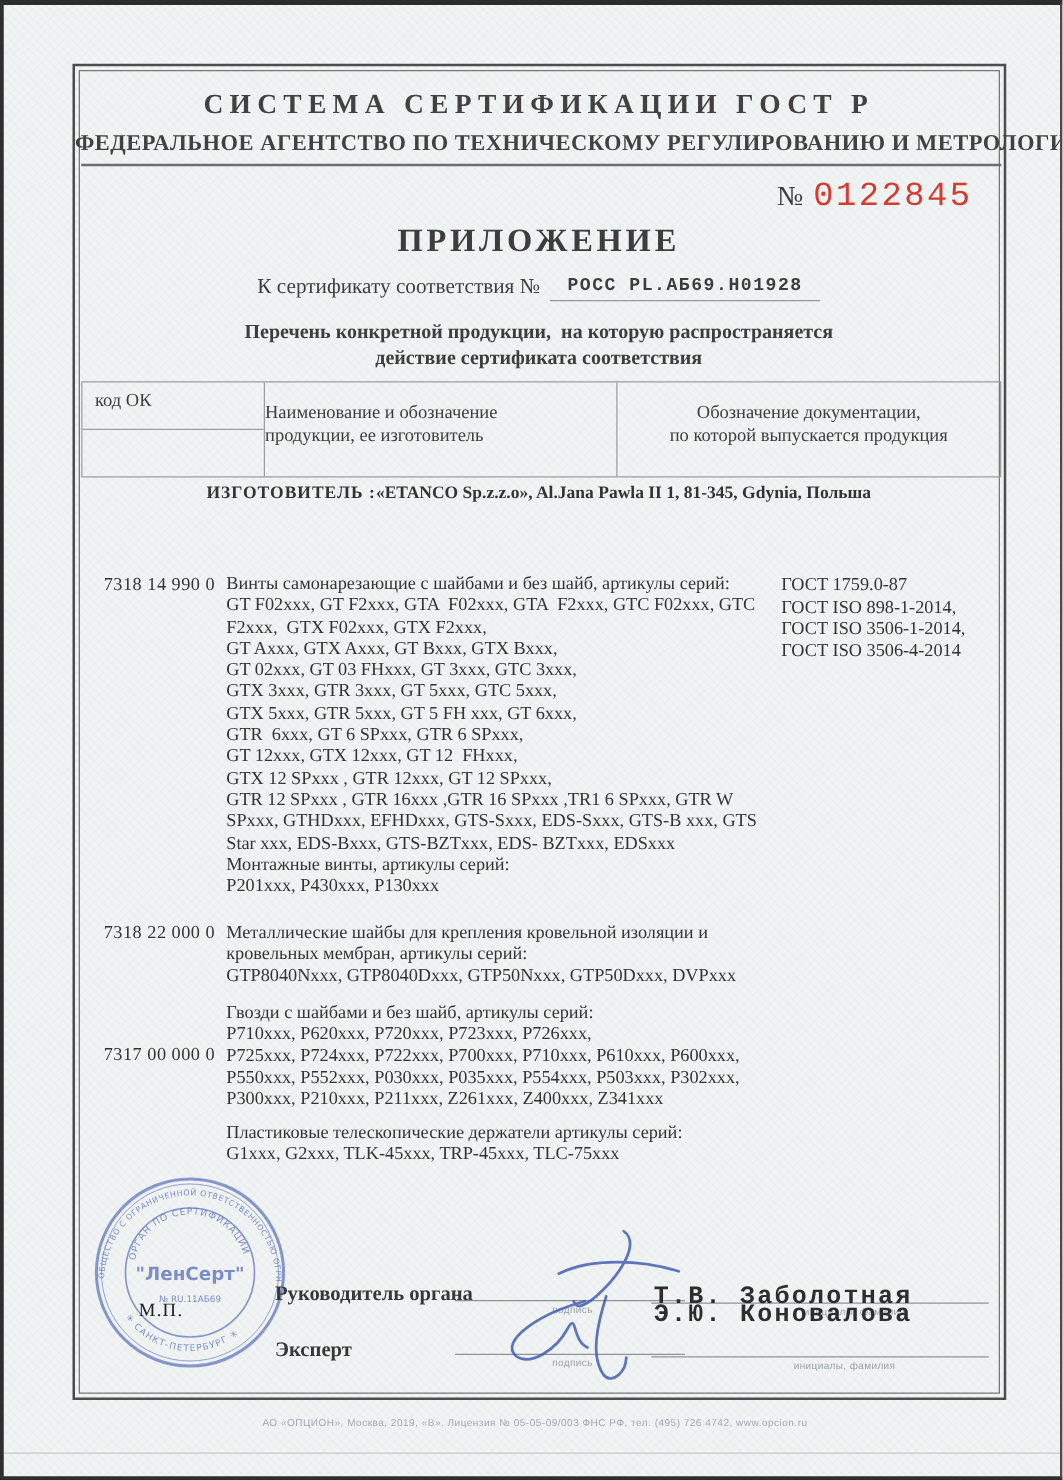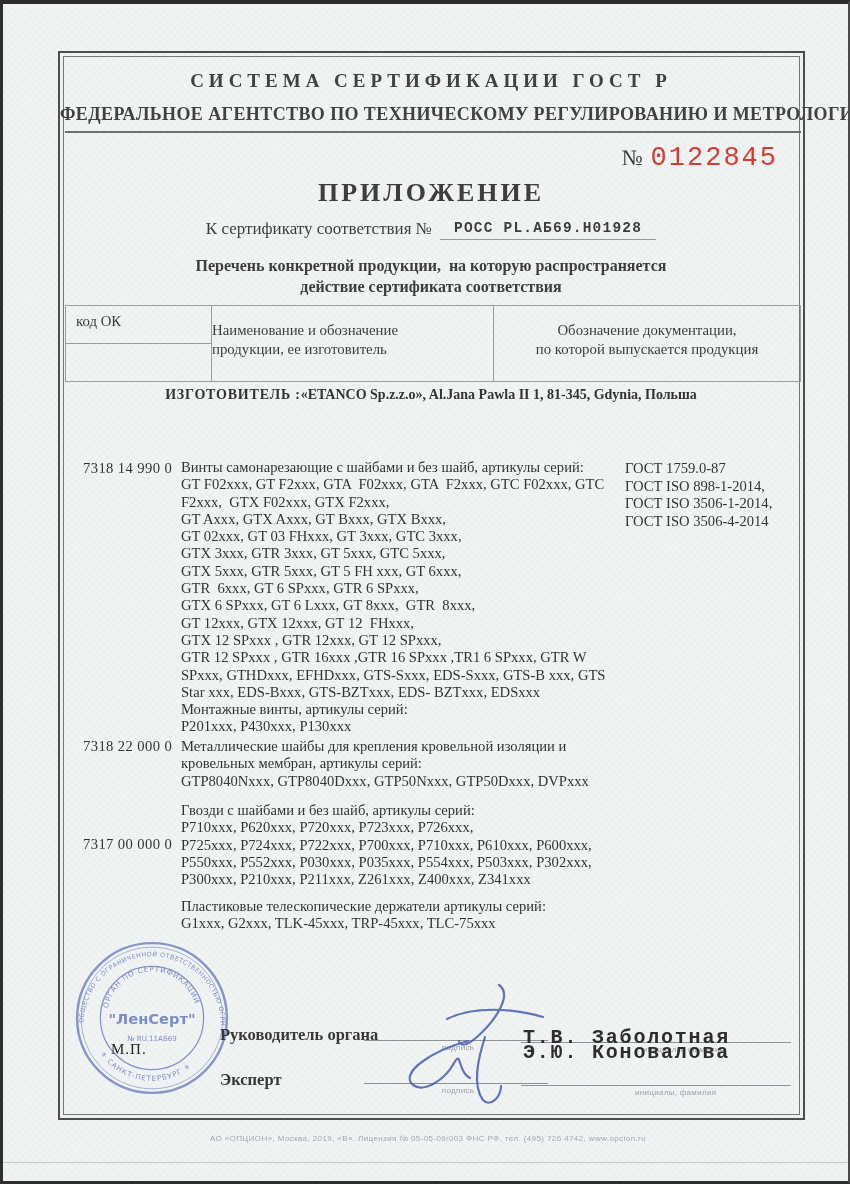--- a/index.html
+++ b/index.html
@@ -12,21 +12,21 @@
     border-top:4px solid #2c2c2c;border-left:3px solid #2e2e2e;
     border-right:2px solid #4a4a4a;border-bottom:3px solid #2e2e2e;
     box-sizing:border-box;overflow:hidden;
     font-family:"Liberation Serif", serif;color:#3a3a3a;
   }
   .abs{position:absolute;}
   
   .frame-outer{left:55px;top:47px;width:747px;height:1069px;border:2px solid #4d4d4d;box-sizing:border-box;}
   .frame-inner{position:absolute;left:3px;top:3px;right:3px;bottom:3px;border:1px solid #767676;}
   
-  .sys-title{left:57px;top:66px;width:742px;text-align:center;font-size:19px;font-weight:bold;letter-spacing:5px;color:#414141;white-space:nowrap;}
+  .sys-title{left:57px;top:66px;width:742px;text-align:center;font-size:22px;font-weight:bold;letter-spacing:5px;color:#414141;white-space:nowrap;}
   .agency-title{left:57px;top:100px;width:742px;text-align:center;font-size:18px;font-weight:bold;letter-spacing:0.4px;color:#414141;white-space:nowrap;}
   .header-rule{left:62px;top:127px;width:736px;height:0;border-top:2px solid #6e6e6e;}
   .blank-no{left:57px;top:139px;width:742px;text-align:right;padding-right:24px;box-sizing:border-box;}
   .no-sign{font-size:22px;color:#3d3d3d;margin-right:8px;}
   .no-digits{font-family:Liberation Mono, monospace;font-size:27px;letter-spacing:2px;color:#d23c32;}
   .doc-title{left:57px;top:174px;width:742px;text-align:center;font-size:26px;font-weight:bold;letter-spacing:3px;color:#3d3d3d;}
   .cert-ref{left:57px;top:215px;width:742px;text-align:center;font-size:17px;color:#3d3d3d;}
   .cert-no{display:inline-block;font-family:"Liberation Mono","DejaVu Sans Mono",monospace;font-size:14.5px;font-weight:bold;letter-spacing:1.2px;border-bottom:1px solid #979797;padding:0 14px 3px 14px;margin-left:8px;transform:translateY(-2px);}
   .subtitle{left:57px;top:251px;width:742px;text-align:center;font-size:16px;font-weight:bold;line-height:21px;color:#3d3d3d;}
   .subtitle div{white-space:pre;}
@@ -126,21 +126,20 @@
   <div class="abs code c1">7318 14 990 0</div>
   <div class="abs ptext t1">
       <div>Винты самонарезающие с шайбами и без шайб, артикулы серий:</div>
       <div>GT F02xxx, GT F2xxx, GTA  F02xxx, GTA  F2xxx, GTC F02xxx, GTC</div>
       <div>F2xxx,  GTX F02xxx, GTX F2xxx,</div>
       <div>GT Axxx, GTX Axxx, GT Bxxx, GTX Bxxx,</div>
       <div>GT 02xxx, GT 03 FHxxx, GT 3xxx, GTC 3xxx,</div>
       <div>GTX 3xxx, GTR 3xxx, GT 5xxx, GTC 5xxx,</div>
       <div>GTX 5xxx, GTR 5xxx, GT 5 FH xxx, GT 6xxx,</div>
       <div>GTR  6xxx, GT 6 SPxxx, GTR 6 SPxxx,</div>
-      <div>GTX 6 SPxxx, GT 6 Lxxx, GT 8xxx,  GTR  8xxx,</div>
       <div>GT 12xxx, GTX 12xxx, GT 12  FHxxx,</div>
       <div>GTX 12 SPxxx , GTR 12xxx, GT 12 SPxxx,</div>
       <div>GTR 12 SPxxx , GTR 16xxx ,GTR 16 SPxxx ,TR1 6 SPxxx, GTR W</div>
       <div>SPxxx, GTHDxxx, EFHDxxx, GTS-Sxxx, EDS-Sxxx, GTS-B xxx, GTS</div>
       <div>Star xxx, EDS-Bxxx, GTS-BZTxxx, EDS- BZTxxx, EDSxxx</div>
       <div>Монтажные винты, артикулы серий:</div>
       <div>P201xxx, P430xxx, P130xxx</div>
     </div>
   <div class="abs gost">
       <div>ГОСТ 1759.0-87</div>

